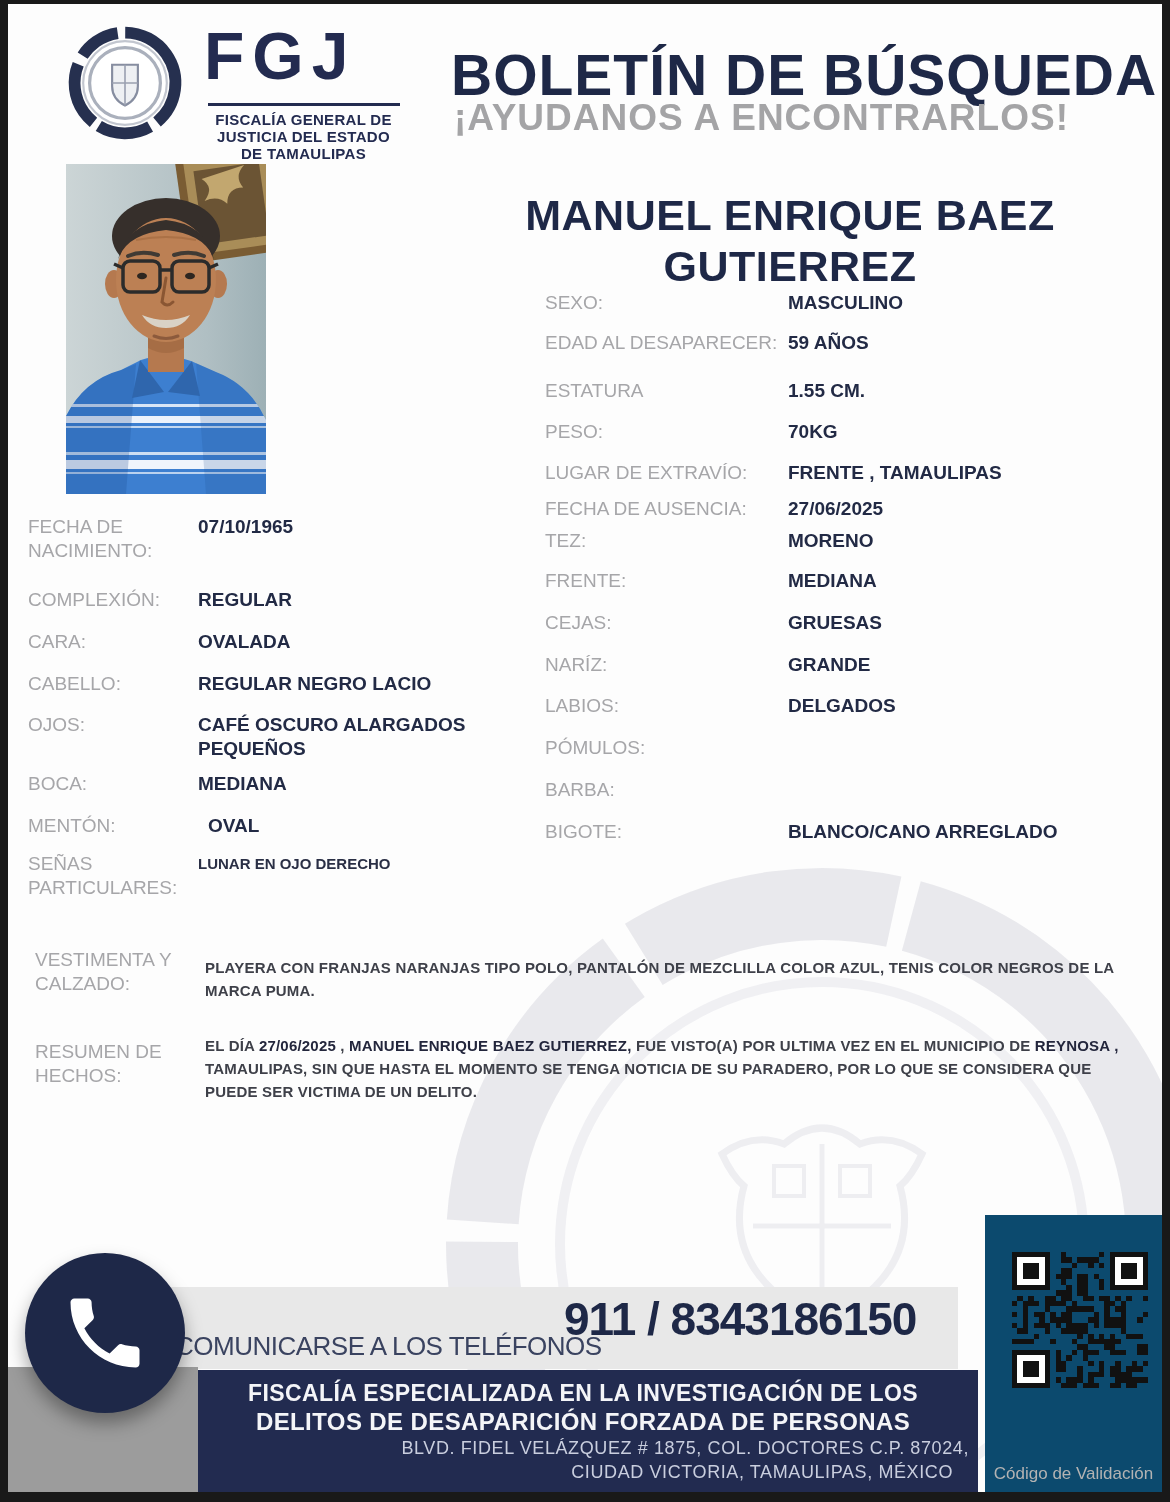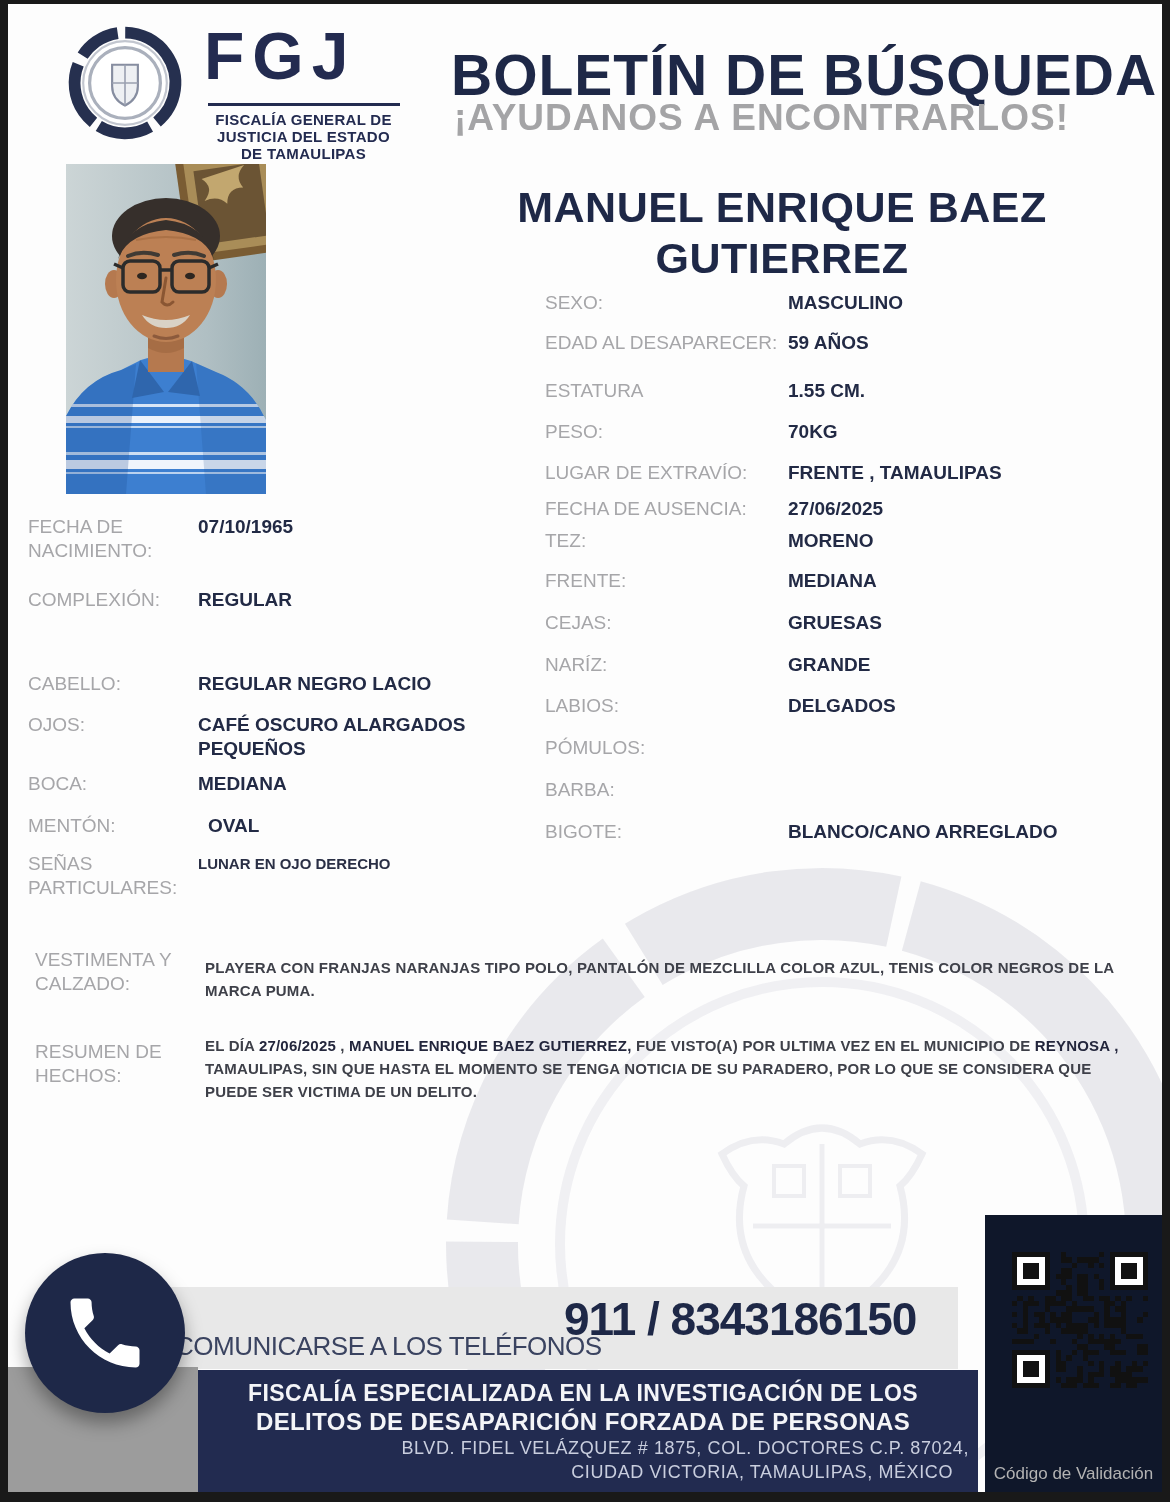--- a/index.html
+++ b/index.html
@@ -44,21 +44,21 @@
   .info2{position:absolute;left:167px;top:1327px;font-size:26px;color:#3a4360;letter-spacing:-.5px;z-index:3;}
   .phones{position:absolute;left:556px;top:1288px;font-size:46px;font-weight:bold;color:#1e2847;letter-spacing:-1px;z-index:3;}
   .gray-block{position:absolute;left:0;top:1363px;width:190px;height:125px;background:#9c9c9c;z-index:1;}
   .phone-circle{position:absolute;left:17px;top:1249px;width:160px;height:160px;border-radius:50%;
     background:#1e2848;z-index:4;box-shadow:0 10px 18px rgba(0,0,0,.35);display:flex;align-items:center;justify-content:center;}
   .navy-bar{position:absolute;left:190px;top:1366px;width:780px;height:122px;background:#222b50;z-index:2;}
   .bar-l1{position:absolute;left:190px;top:1376px;width:770px;text-align:center;font-size:23px;font-weight:bold;color:#f4f5f8;letter-spacing:.4px;z-index:3;}
   .bar-l2{position:absolute;left:190px;top:1404px;width:770px;text-align:center;font-size:24px;font-weight:bold;color:#f4f5f8;letter-spacing:.4px;z-index:3;}
   .bar-a1{position:absolute;left:190px;top:1434px;width:755px;text-align:right;font-size:18px;color:#c9cede;font-variant-caps:small-caps;letter-spacing:.6px;z-index:3;padding-left:16px;}
   .bar-a2{position:absolute;left:190px;top:1458px;width:755px;text-align:right;font-size:18px;color:#c9cede;font-variant-caps:small-caps;letter-spacing:.6px;z-index:3;}
-  .qr-panel{position:absolute;left:977px;top:1211px;width:177px;height:277px;background:#0f172a;z-index:3;}
+  .qr-panel{position:absolute;left:977px;top:1211px;width:177px;height:277px;background:#0c4a6e;z-index:3;}
   .qr-code{position:absolute;left:27px;top:37px;width:136px;height:136px;}
   .qr-caption{position:absolute;left:0;bottom:8px;width:100%;text-align:center;font-size:17px;color:#b3b3b3;}
 </style>
 </head>
 <body>
 
 <div class="page">
 
   <svg class="watermark" viewBox="0 0 800 800" aria-hidden="true">
     <g opacity="0.55">
@@ -134,21 +134,21 @@
       <path d="M94,106 L106,106 M57,104 L48,100 M143,104 L152,100"></path>
     </g>
     <ellipse cx="76" cy="112" rx="5" ry="3.2" fill="#2e2620"></ellipse>
     <ellipse cx="124" cy="112" rx="5" ry="3.2" fill="#2e2620"></ellipse>
     <path d="M100,114 L96,138 Q101,144 107,138" stroke="#8a5633" stroke-width="3" fill="none" stroke-linecap="round"></path>
     <path d="M76,151 Q100,161 124,151 Q116,164 100,164 Q84,164 76,151 Z" fill="#d9d2c6"></path>
     <path d="M88,172 Q100,177 112,172" stroke="#8c5a3c" stroke-width="3" fill="none" stroke-linecap="round"></path>
     <path d="M70,76 Q100,70 130,76" stroke="#9a6238" stroke-width="2" fill="none" opacity=".5"></path>
   </svg>
 
-  <h1 class="person-name" style="margin:4px">MANUEL ENRIQUE BAEZ GUTIERREZ</h1>
+  <h1 class="person-name" style="margin:12px">MANUEL ENRIQUE BAEZ GUTIERREZ</h1>
 
   <div class="rrow" style="top:287px">
       <span class="lbl">SEXO:</span>
       <span class="val">MASCULINO</span>
     </div>
   <div class="rrow" style="top:327px">
       <span class="lbl">EDAD AL DESAPARECER:</span>
       <span class="val">59 AÑOS</span>
     </div>
   <div class="rrow" style="top:375px">
@@ -200,20 +200,24 @@
       <span class="val">BLANCO/CANO ARREGLADO</span>
     </div>
 
   <div class="lrow" style="top:511px">
       <span class="lbl">FECHA DE NACIMIENTO:</span>
       <span class="val">07/10/1965</span>
     </div>
   <div class="lrow" style="top:584px">
       <span class="lbl">COMPLEXIÓN:</span>
       <span class="val">REGULAR</span>
+    </div>
+  <div class="lrow" style="top:626px">
+      <span class="lbl">CARA:</span>
+      <span class="val">OVALADA</span>
     </div>
   <div class="lrow" style="top:668px">
       <span class="lbl">CABELLO:</span>
       <span class="val">REGULAR NEGRO LACIO</span>
     </div>
   <div class="lrow" style="top:709px">
       <span class="lbl">OJOS:</span>
       <span class="val">CAFÉ OSCURO ALARGADOS PEQUEÑOS</span>
     </div>
   <div class="lrow" style="top:768px">

